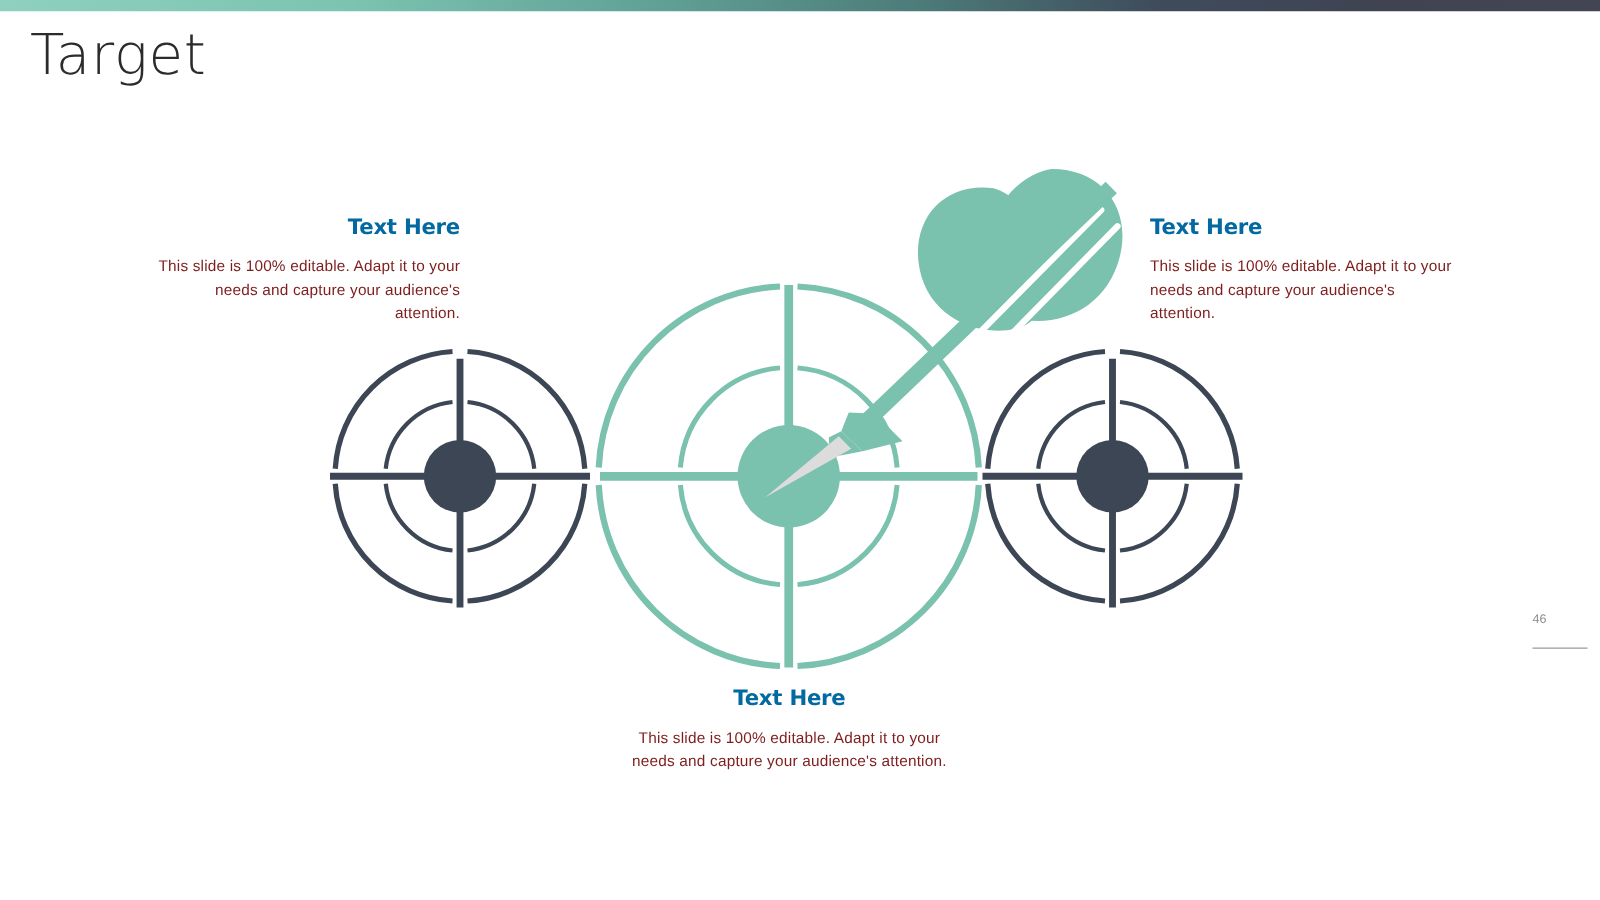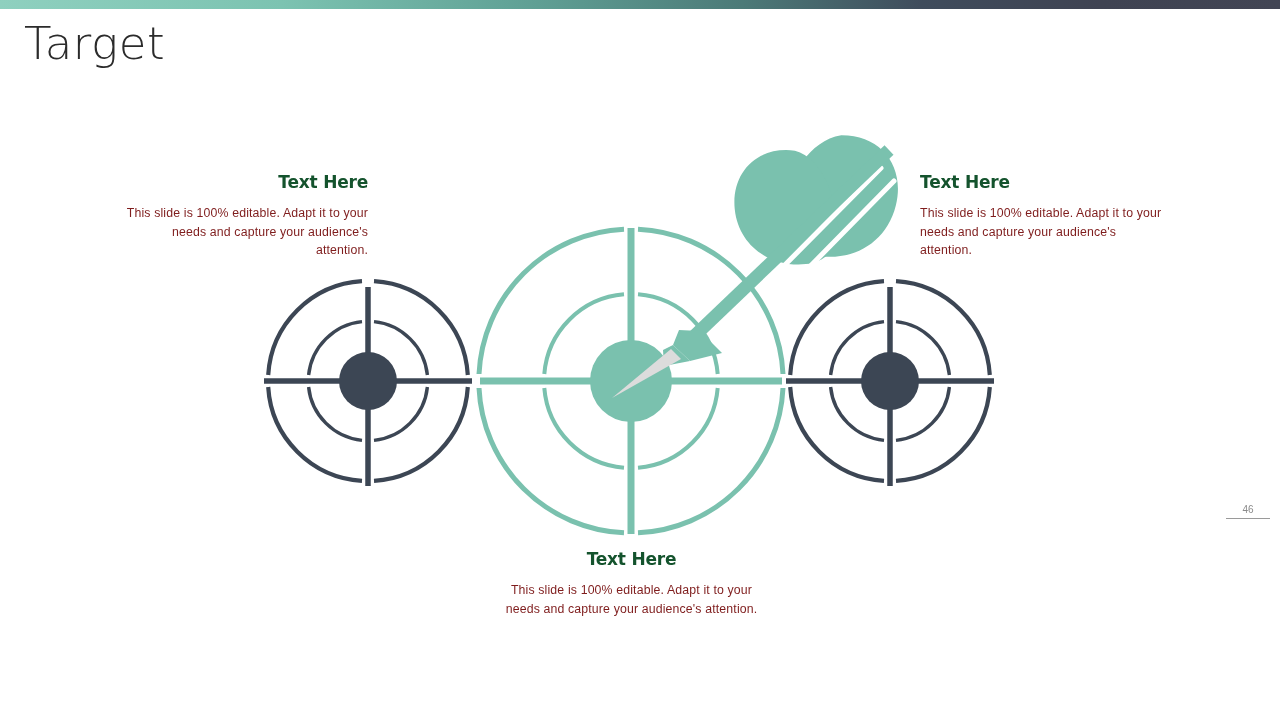--- a/index.html
+++ b/index.html
@@ -43,21 +43,21 @@
     line-height: 1.15;
   }
 
   
   .text-block { position: absolute; }
 
   .tb-heading {
     font-family: "DejaVu Sans", sans-serif;
     font-weight: bold;
     font-size: 17px;
-    color: #14532d;
+    color: #0369a1;
     letter-spacing: -0.2px;
     margin-bottom: 12px;
   }
 
   .tb-body {
     font-family: "Liberation Sans", sans-serif;
     font-size: 12.3px;
     line-height: 1.52;
     color: #7f1d1d;
     letter-spacing: 0.15px;
@@ -75,25 +75,24 @@
     height: 720px;
     pointer-events: none;
   }
 
   
   .page-num {
     position: absolute;
     right: 10px;
     bottom: 12px;
     width: 44px;
-    text-align: center;
     font-family: "Liberation Sans", sans-serif;
     font-size: 10px;
     color: #8a8a8a;
-    padding-bottom: 3px;
+    padding-bottom: 17px;
     border-bottom: 1px solid #9a9a9a;
   }
 </style>
 </head>
 <body>
 
 <div class="slide">
 
   <div class="top-bar"></div>
 

